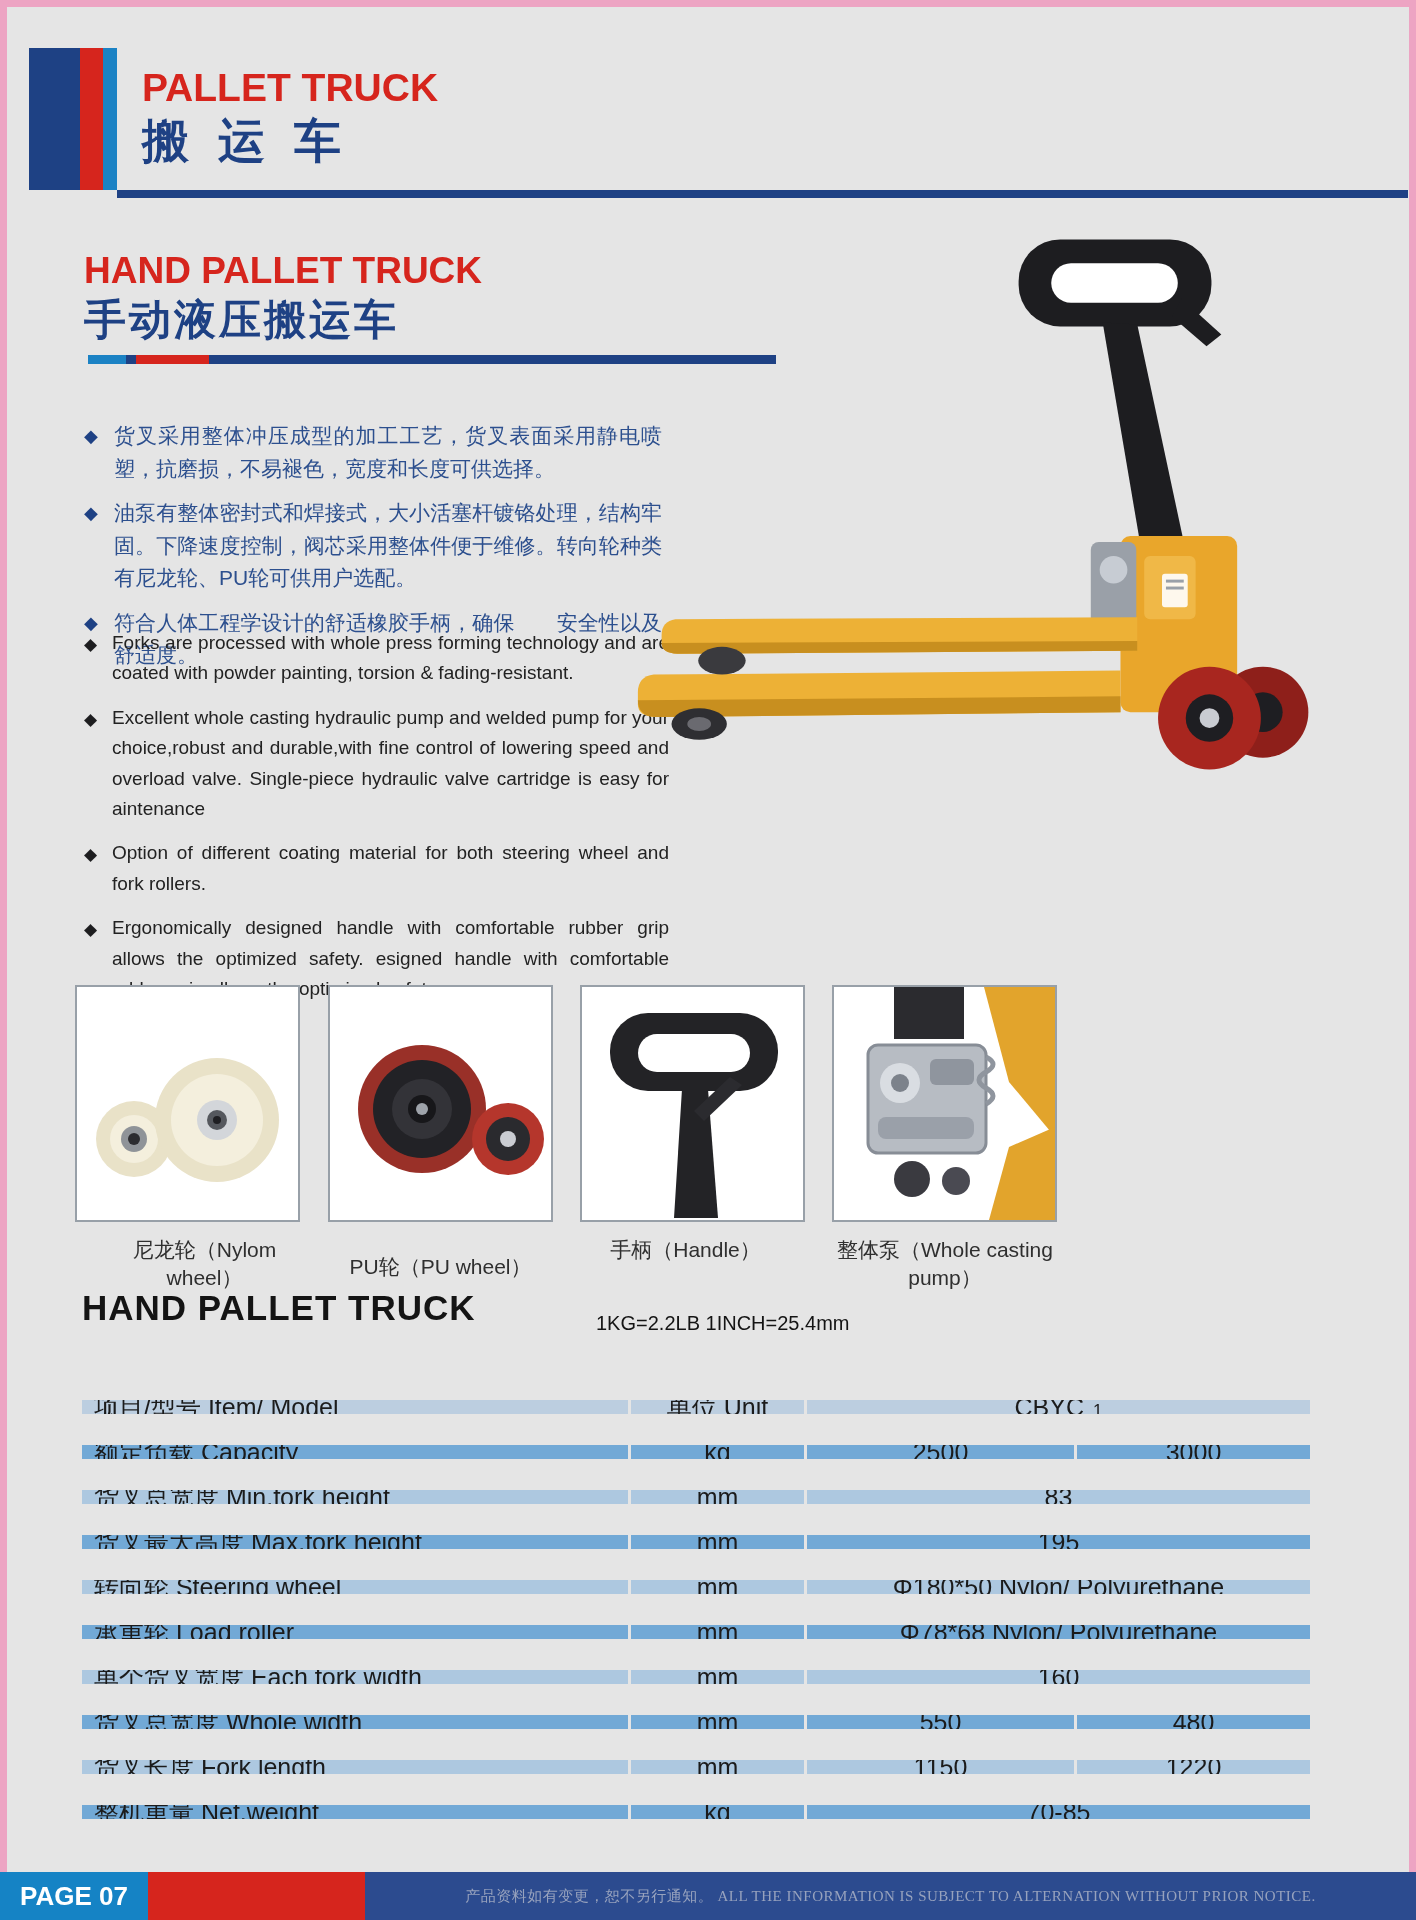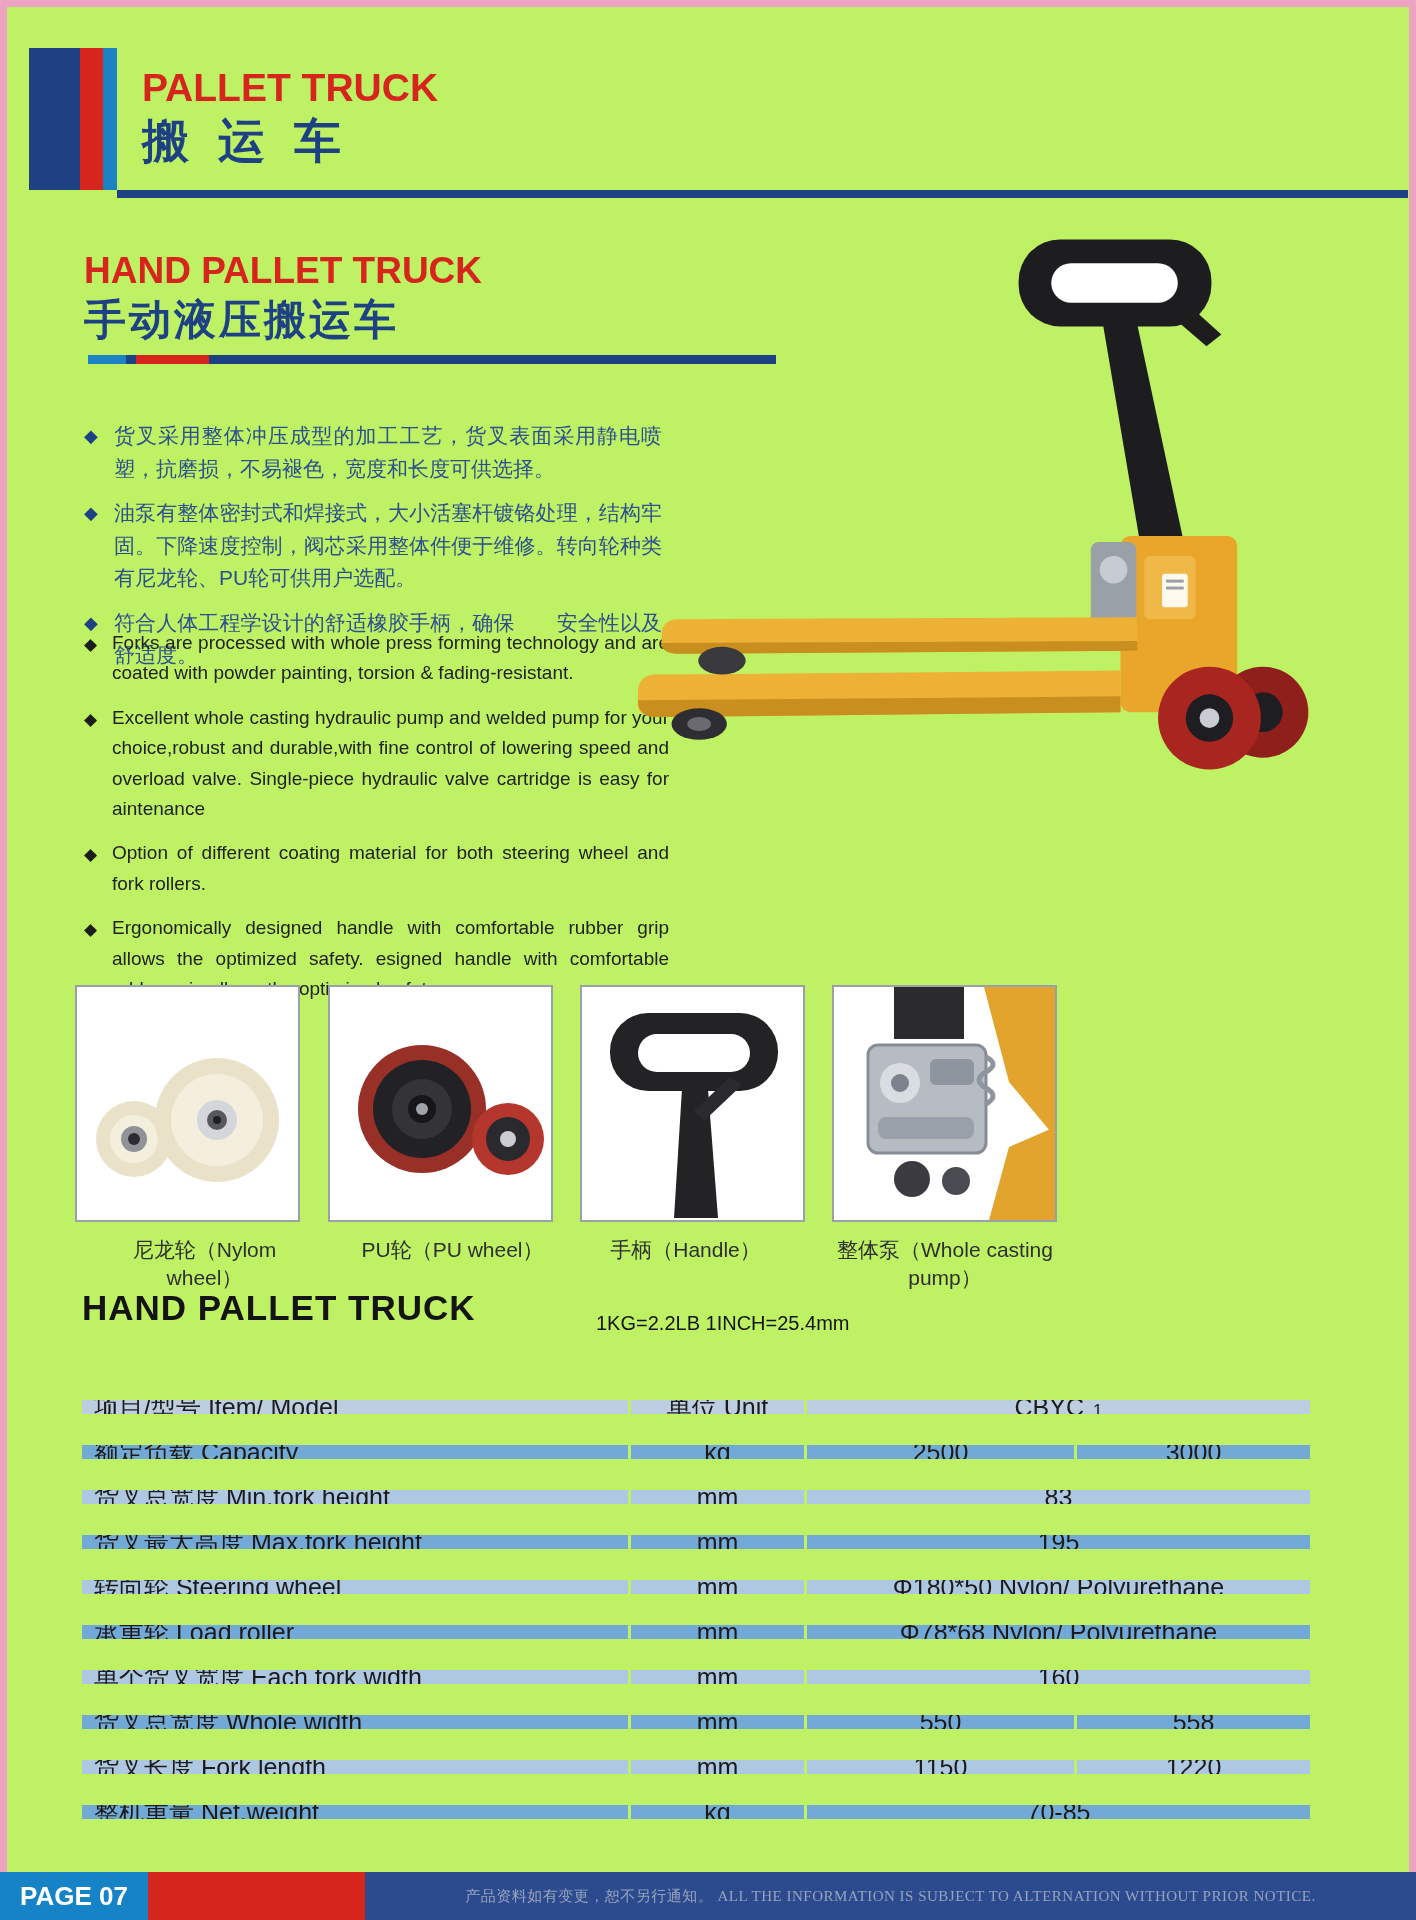--- a/index.html
+++ b/index.html
@@ -1,17 +1,17 @@
 <!DOCTYPE html>
 <html><head>
 <meta charset="utf-8">
 <style>
   html,body{margin:0;padding:0;background:#ffffff;}
   .page{
-    position:relative;width:1416px;height:1920px;background:#bef264;overflow:hidden;
+    position:relative;width:1416px;height:1920px;background:#e5e5e5;overflow:hidden;
     font-family:"Liberation Sans",sans-serif;color:#1b1b1b;
   }
   
   .border-top{position:absolute;left:0;top:0;width:1416px;height:7px;background:#eda4c3;}
   .border-left{position:absolute;left:0;top:0;width:7px;height:1872px;background:#eda4c3;}
   .border-right{position:absolute;right:0;top:0;width:7px;height:1872px;background:#eda4c3;}
 
   
   .stripe-navy{position:absolute;left:29px;top:48px;width:51px;height:142px;background:#1e4184;}
   .stripe-red{position:absolute;left:80px;top:48px;width:23px;height:142px;background:#d6251d;}
@@ -42,21 +42,21 @@
   
   .truck{position:absolute;left:628px;top:222px;width:712px;height:560px;}
   .truck svg{width:100%;height:100%;}
 
   
   .thumb{position:absolute;top:985px;width:225px;height:237px;background:#ffffff;
     border:2px solid #98a0a8;box-sizing:border-box;}
   .thumb svg{width:100%;height:100%;display:block;}
   .t1{left:75px;} .t2{left:328px;} .t3{left:580px;} .t4{left:832px;}
   .cap{position:absolute;top:1236px;width:225px;text-align:center;font-size:21px;color:#2f2f2f;}
-  .c1{left:92px;} .c2{left:340px;} .c3{left:573px;} .c4{left:810px;width:270px;}
+  .c1{left:92px;} .c2{left:328px;margin-top:17px;} .c3{left:573px;} .c4{left:810px;width:270px;}
 
   
   .spec-title{position:absolute;left:82px;top:1288px;font-size:35px;font-weight:bold;color:#141414;letter-spacing:1px;}
   .spec-conv{position:absolute;left:596px;top:1312px;font-size:20px;color:#141414;}
 
   
   .spec-table{position:absolute;left:82px;top:1372px;width:1231px;
     display:grid;grid-template-columns:546px 173px 267px 233px;gap:3px;grid-auto-rows:42px;}
   .cell{display:flex;align-items:center;justify-content:center;font-size:25px;color:#1b1b1b;overflow:hidden;white-space:nowrap;margin-top:28px;}
   .cell.lbl{justify-content:flex-start;padding-left:12px;}
@@ -248,21 +248,21 @@
     <div class="cell row-dark">mm</div>
     <div class="cell span2 row-dark">Φ78*68 Nylon/ Polyurethane</div>
 
     <div class="cell lbl row-light">单个货叉宽度 Each fork width</div>
     <div class="cell row-light">mm</div>
     <div class="cell span2 row-light">160</div>
 
     <div class="cell lbl row-dark">货叉总宽度 Whole width</div>
     <div class="cell row-dark">mm</div>
     <div class="cell row-dark">550</div>
-    <div class="cell row-dark">558</div>
+    <div class="cell row-dark">480</div>
 
     <div class="cell lbl row-light">货叉长度 Fork length</div>
     <div class="cell row-light">mm</div>
     <div class="cell row-light">1150</div>
     <div class="cell row-light">1220</div>
 
     <div class="cell lbl row-dark">整机重量 Net.weight</div>
     <div class="cell row-dark">kg</div>
     <div class="cell span2 row-dark">70-85</div>
   </div>

